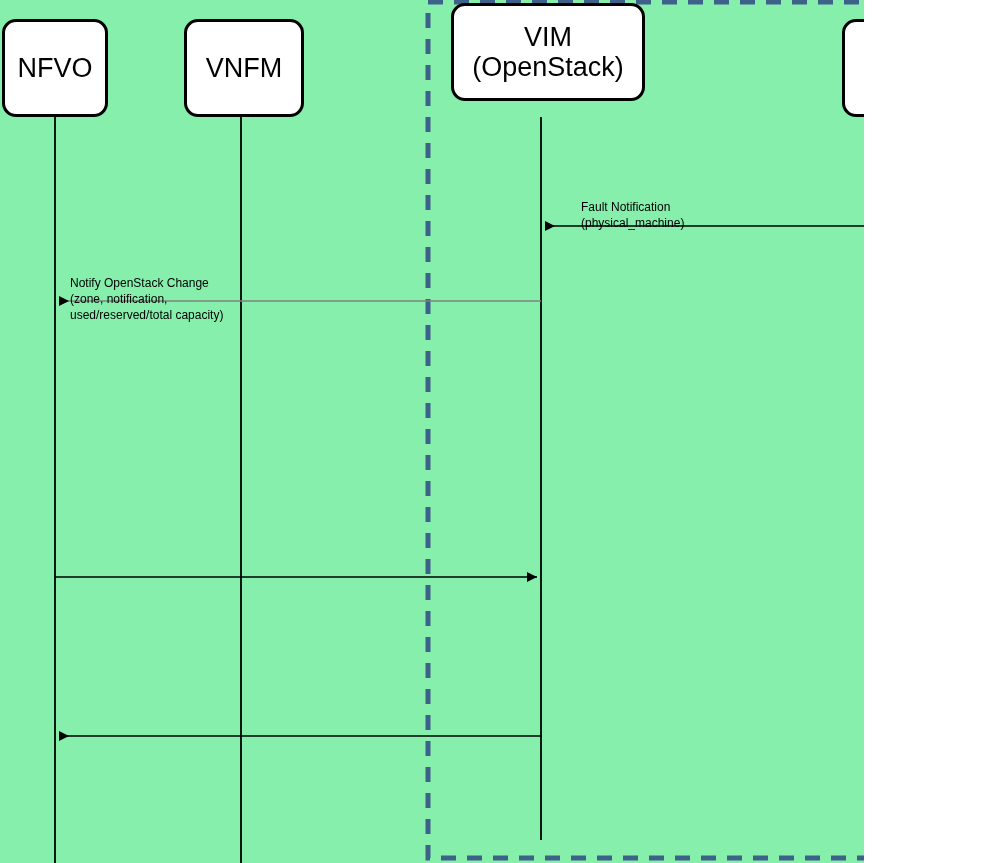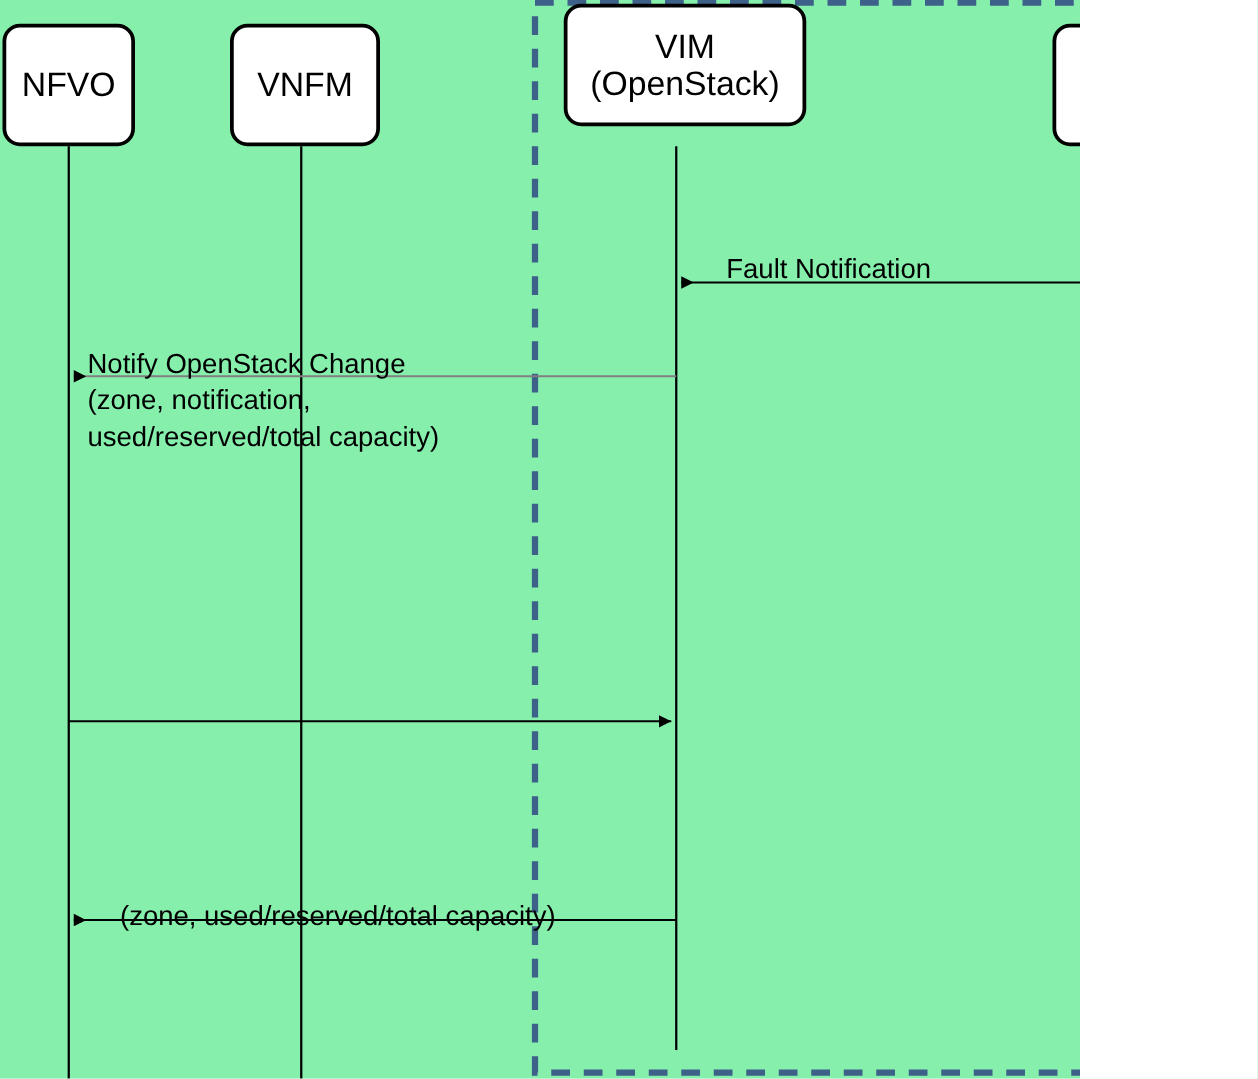--- a/index.html
+++ b/index.html
@@ -35,21 +35,21 @@
     align-items: center;
     justify-content: center;
     text-align: center;
     line-height: 1.12;
     font-size: 27px;
     color: #000000;
   }
   .lifeline-box .label-line { display: block; white-space: nowrap; }
   .msg-label {
     position: absolute;
-    font-size: 22px;
+    font-size: 12px;
     color: #000000;
     white-space: nowrap;
     line-height: 1.33;
   }
   .msg-label .l2 { display: block; }
 </style>
 </head>
 <body>
 
 <div id="canvas">
@@ -100,26 +100,26 @@
   </div>
 
   <div class="lifeline-box" style="left:842px; top:19px; width:124px; height:98px;">
     <div>
       <span class="label-line">NFVI</span>
     </div>
   </div>
 
   <div class="msg-label" style="left:581px; top:200px;">
     <span class="l2">Fault Notification</span>
+    <span class="l2">(physical_machine)</span>
   </div>
 
   <div class="msg-label" style="left:70px; top:276px;">
     <span class="l2">Notify OpenStack Change</span>
     <span class="l2">(zone, notification,</span>
     <span class="l2">used/reserved/total  capacity)</span>
   </div>
 
 
   <div class="msg-label" style="left:96px; top:718px;">
-    <span class="l2">(zone, used/reserved/total  capacity)</span>
   </div>
 
 </div>
 
 </body></html>

